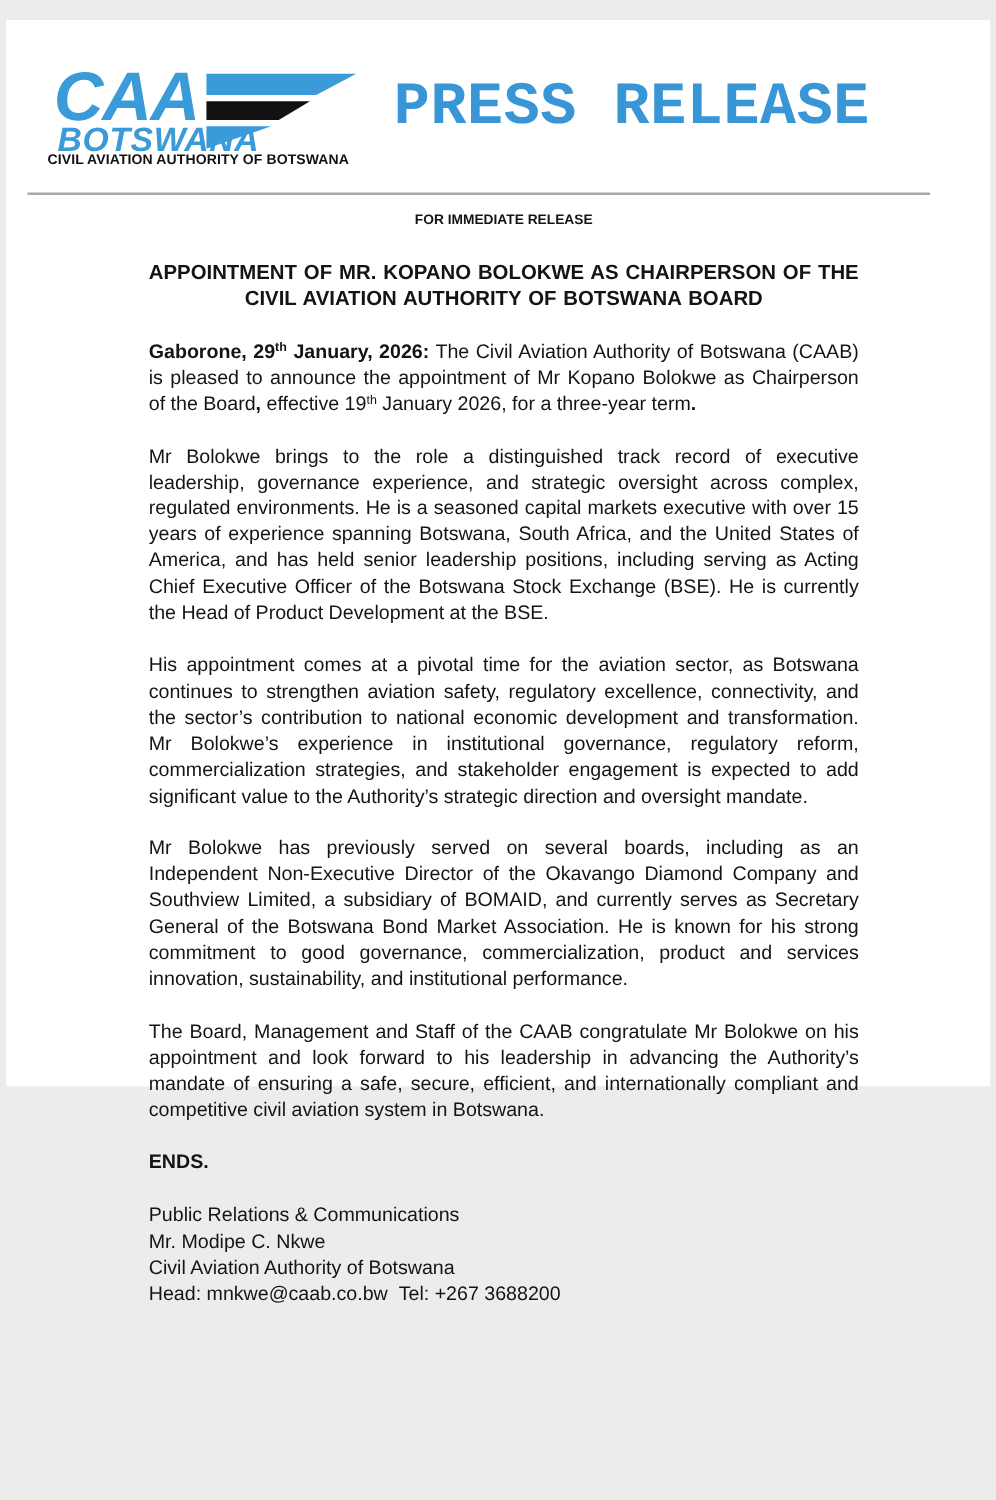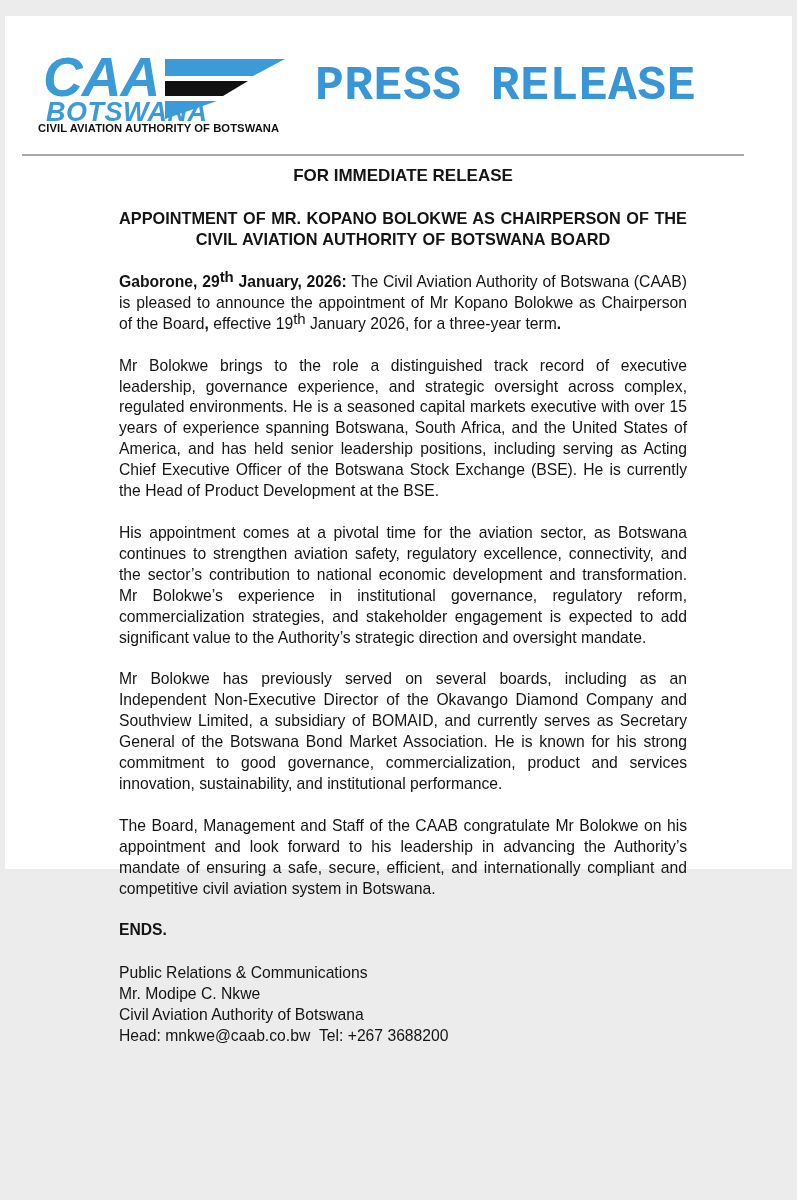--- a/index.html
+++ b/index.html
@@ -45,30 +45,30 @@
   .rule {
     position: absolute; left: 17px; top: 138px;
     width: 722px; height: 2px; background: #a8a8a8;
   }
   .content {
     position: absolute; left: 114px; top: 150px;
     width: 568px;
     font-size: 15.7px; line-height: 20.9px;
   }
   .release-line {
-    text-align: center; font-weight: bold; font-size: 17px;
+    text-align: center; font-weight: bold; font-size: 11px;
     margin: 0 0 21px 0; padding-left: 0;
   }
   .headline {
     font-weight: bold; font-size: 16.3px; line-height: 21px;
     margin: 0 0 22px 0; word-spacing: 1px; text-align: center;
   }
   .para { text-align: justify; margin: 0 0 21px 0; }
   .para b, .dateline { font-weight: bold; }
-  sup { font-size: 15px; line-height: 0; vertical-align: 5px; }
+  sup { font-size: 10px; line-height: 0; vertical-align: 5px; }
   .ends { font-weight: bold; margin: 0 0 21px 0; }
   .contact-heading { font-weight: bold; margin: 0 0 21px 0; }
   .contact-block div { line-height: 21px; }
 </style>
 </head>
 <body>
 
 <div class="page">
 
   <div class="logo">

